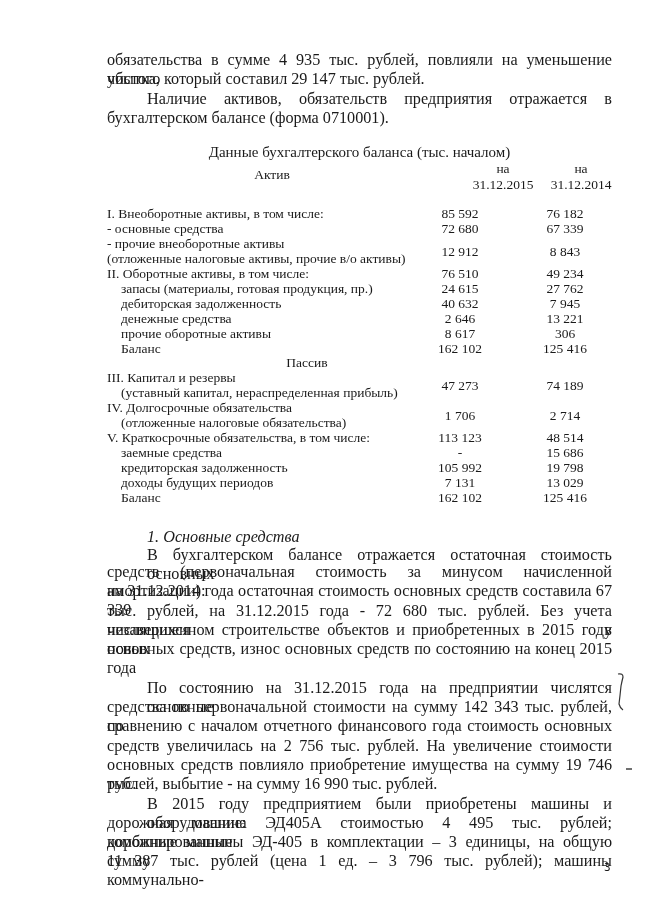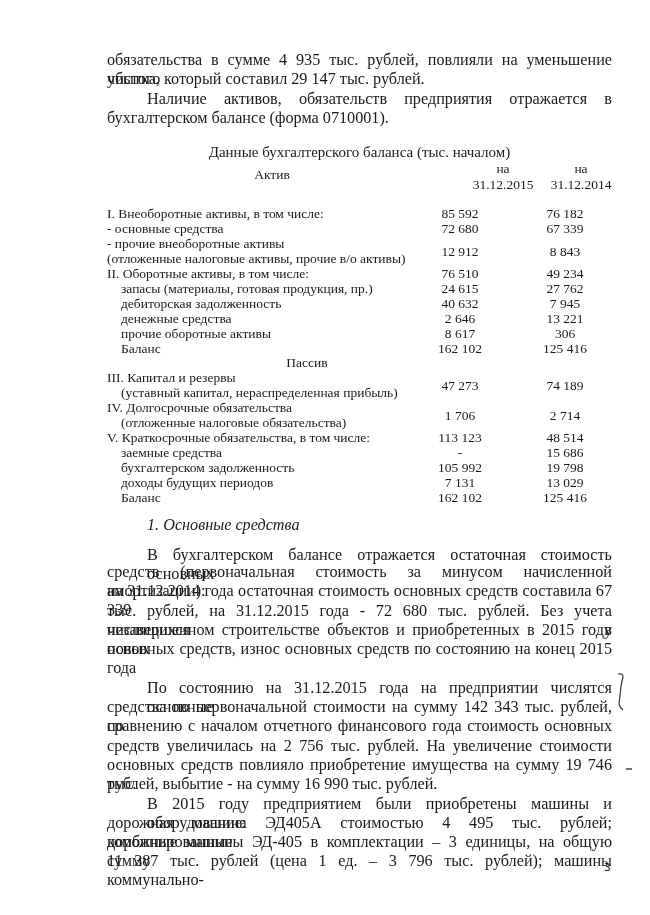--- a/index.html
+++ b/index.html
@@ -114,36 +114,36 @@
     <span class="lbl">V. Краткосрочные обязательства, в том числе:</span>
     <span class="v1">113 123</span>
     <span class="v2">48 514</span>
   </div>
   <div class="row" style="top:445px;">
     <span class="lbl subi">заемные средства</span>
     <span class="v1">-</span>
     <span class="v2">15 686</span>
   </div>
   <div class="row" style="top:460px;">
-    <span class="lbl subi">бухгалтерском задолженность</span>
+    <span class="lbl subi">кредиторская задолженность</span>
     <span class="v1">105 992</span>
     <span class="v2">19 798</span>
   </div>
   <div class="row" style="top:475px;">
     <span class="lbl subi">доходы будущих периодов</span>
     <span class="v1">7 131</span>
     <span class="v2">13 029</span>
   </div>
   <div class="row" style="top:490px;">
     <span class="lbl subi">Баланс</span>
     <span class="v1">162 102</span>
     <span class="v2">125 416</span>
   </div>
 
-  <div class="line italic indent" style="top:516px;">1. Основные средства</div>
+  <div class="line italic indent" style="top:528px;">1. Основные средства</div>
 
   <div class="line justify indent" style="top:546px;">В бухгалтерском балансе отражается остаточная стоимость основных</div>
   <div class="line justify" style="top:563px;">средств (первоначальная стоимость за минусом начисленной амортизации):</div>
   <div class="line justify" style="top:582px;">на 31.12.2014 года остаточная стоимость основных средств составила 67 339</div>
   <div class="line justify" style="top:602px;">тыс. рублей, на 31.12.2015 года - 72 680 тыс. рублей. Без учета числящихся в</div>
   <div class="line justify" style="top:621px;">незавершенном строительстве объектов и  приобретенных в 2015 году новых</div>
   <div class="line justify" style="top:640px;">основных средств, износ основных средств по состоянию на конец 2015 года</div>
 
   <div class="line justify indent" style="top:679px;">По состоянию на 31.12.2015 года на предприятии числятся основные</div>
   <div class="line justify" style="top:698px;">средства по первоначальной стоимости на сумму 142 343 тыс. рублей, по</div>

